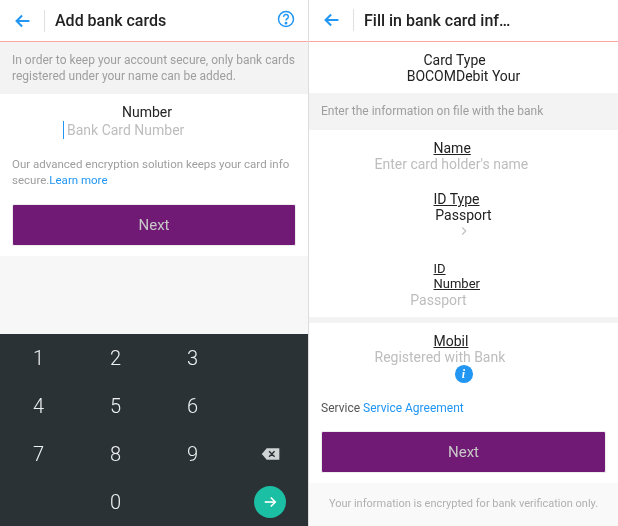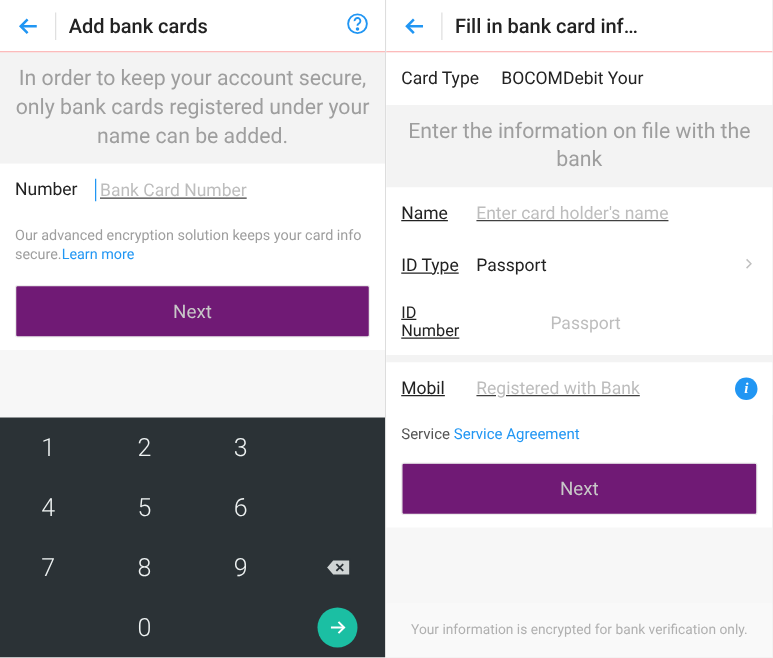--- a/index.html
+++ b/index.html
@@ -10,26 +10,26 @@
   .screen.right { width:309px; }
 
   .header { display:flex; align-items:center; height:42px; padding:0 12px; border-bottom:1px solid #fca5a5; }
   .back { color:#2196f3; display:flex; align-items:center; cursor:pointer; }
   .back svg { width:22px; height:22px; }
   .vdiv { width:1px; height:22px; background:#e0e0e0; margin:0 10px; }
   .title { font-size:16px; font-weight:500; color:#222; flex:1; white-space:nowrap; overflow:hidden; text-overflow:ellipsis; }
   .help { color:#2196f3; cursor:pointer; }
   .help svg { width:20px; height:20px; }
 
-  .banner { background:#f3f3f3; color:#9e9e9e; font-size:17px; line-height:1.35; padding:10px 12px;text-align:center; }
-  .row { display:flex; align-items:center; padding:10px 12px; background:#fff; min-height:42px; }
+  .banner { background:#f3f3f3; color:#9e9e9e; font-size:12px; line-height:1.35; padding:10px 12px; }
+  .row { display:flex; align-items:center; padding:10px 12px; background:#fff; min-height:42px;flex-direction:column; }
   .row .label { font-size:14px; color:#222; width:64px; flex-shrink:0; }
   .row .label.sm { width:60px;text-decoration:underline; }
   .row .label.mult { line-height:1.15; font-size:13px; }
-  .row input { border:none; outline:none; font-size:14px; color:#404040; flex:1; background:transparent;text-decoration:underline; }
+  .row input { border:none; outline:none; font-size:14px; color:#404040; flex:1; background:transparent; }
   .row input::placeholder { color:#bdbdbd; }
   .cursor-box { position:relative; flex:1; }
   .cursor { position:absolute; left:0; top:50%; transform:translateY(-50%); width:1px; height:18px; background:#2196f3; }
   .value { font-size:14px; color:#222; }
   .chev { color:#c0c0c0; }
   .chev svg { width:14px; height:14px; }
   .idval { color:#bdbdbd; font-size:14px; flex:1; text-align:center; padding-right:50px; }
   .info-i { width:18px; height:18px; border-radius:50%; background:#2196f3; color:#fff; display:flex; align-items:center; justify-content:center; font-size:12px; font-weight:700; font-style:italic; font-family:Georgia,serif; }
 
   .note { font-size:11.5px; color:#9e9e9e; padding:8px 12px; line-height:1.35; }

